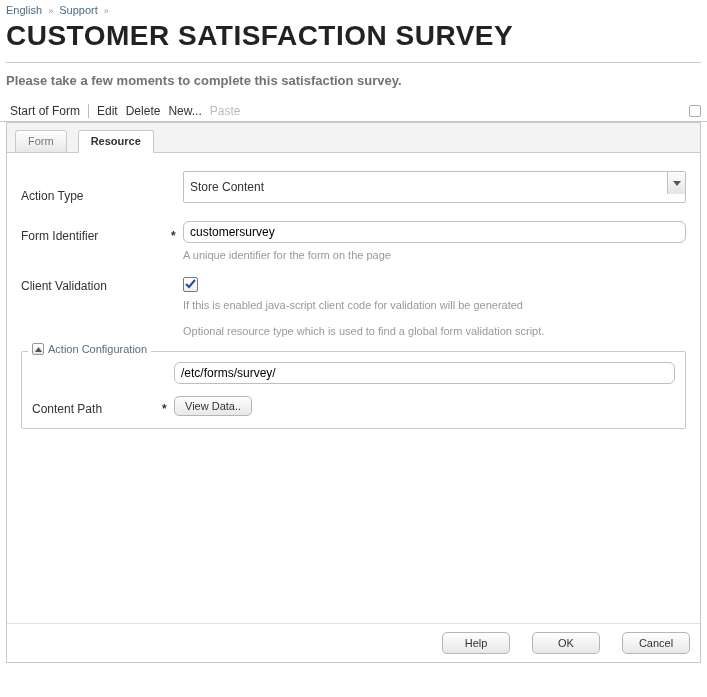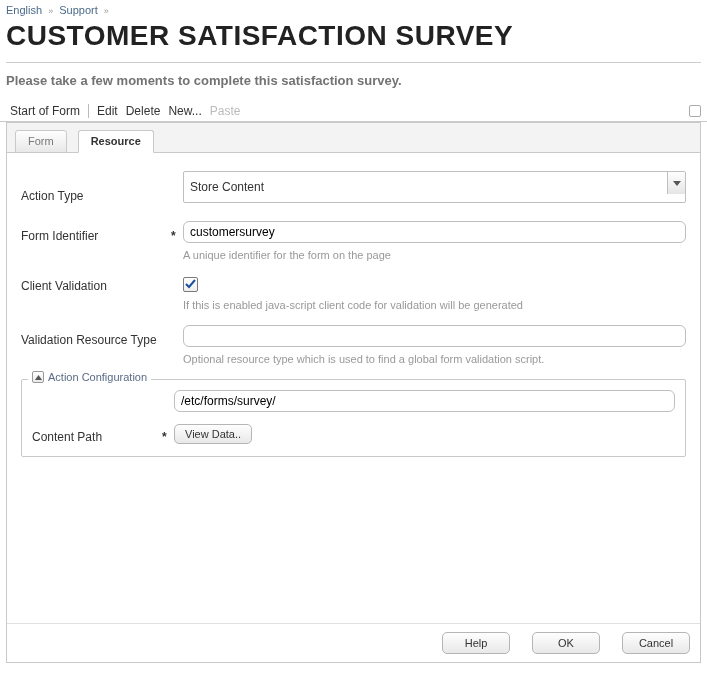--- a/index.html
+++ b/index.html
@@ -112,27 +112,20 @@
       <div class="field">
         <span class="checkbox checked">
           <svg viewBox="0 0 11 11">
               <polyline points="1,5 4,8 10,1" fill="none" stroke="#1b4f9b" stroke-width="2"></polyline>
             </svg>
         </span>
       </div>
     </div>
     <div class="help">If this is enabled java-script client code for validation will be generated</div>
 
-    <div class="row">
-      <div class="label">Validation Resource Type</div>
-      <div class="req"></div>
-      <div class="field">
-        <input type="text" value="" style="">
-      </div>
-    </div>
     <div class="help">Optional resource type which is used to find a global form validation script.</div>
 
     <div class="fieldset">
       <div class="legend">
         <span class="collapse-icon">
           <svg viewBox="0 0 7 5">
               <polygon points="0,5 7,5 3.5,0" fill="#555"></polygon>
             </svg>
         </span>
         <span>Action Configuration</span>

